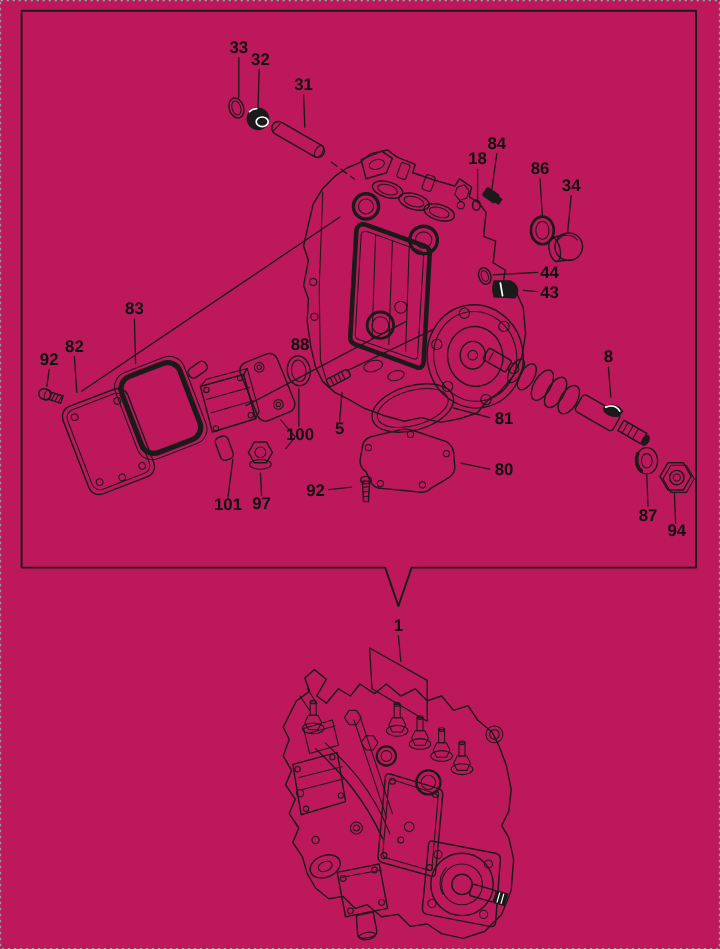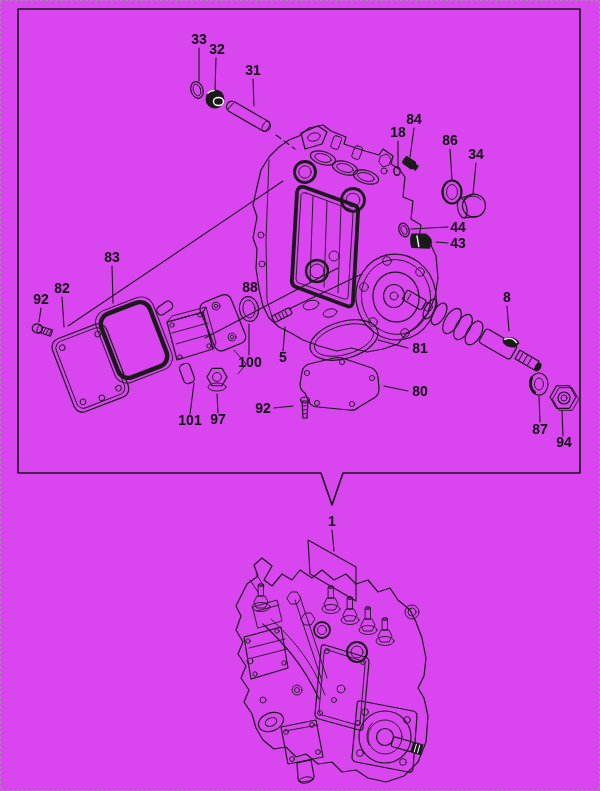--- a/index.html
+++ b/index.html
@@ -1,16 +1,16 @@
 <!DOCTYPE html>
 <html style="--line: #1a1a1a;"><head>
 <meta charset="utf-8">
 <style>
   html,body{margin:0;padding:0;background:#fff;}
-  .page{position:relative;width:600px;height:791px;background:#d946ef;overflow:hidden;
+  .page{position:relative;width:600px;height:791px;background:#be185d;overflow:hidden;
         font-family:"Liberation Sans",sans-serif;}
   svg{display:block;}
   .ln{stroke:var(--line,#1a1a1a);fill:none;stroke-width:1.2;stroke-linecap:round;stroke-linejoin:round;}
   .ln2{stroke:var(--line,#1a1a1a);fill:none;stroke-width:0.9;stroke-linecap:round;stroke-linejoin:round;}
   .thick{stroke:var(--line,#1a1a1a);fill:none;stroke-width:3.8;stroke-linejoin:round;}
   .band{stroke:var(--line,#1a1a1a);fill:none;stroke-width:4.4;stroke-linejoin:round;}
   .fillb{fill:var(--line,#1a1a1a);stroke:none;}
   .wht{stroke:#fff;fill:none;stroke-width:1.4;stroke-linecap:round;}
   .lead{stroke:var(--line,#1a1a1a);fill:none;stroke-width:1.1;stroke-linecap:round;}
   .dash{stroke-dasharray:6 4;}

